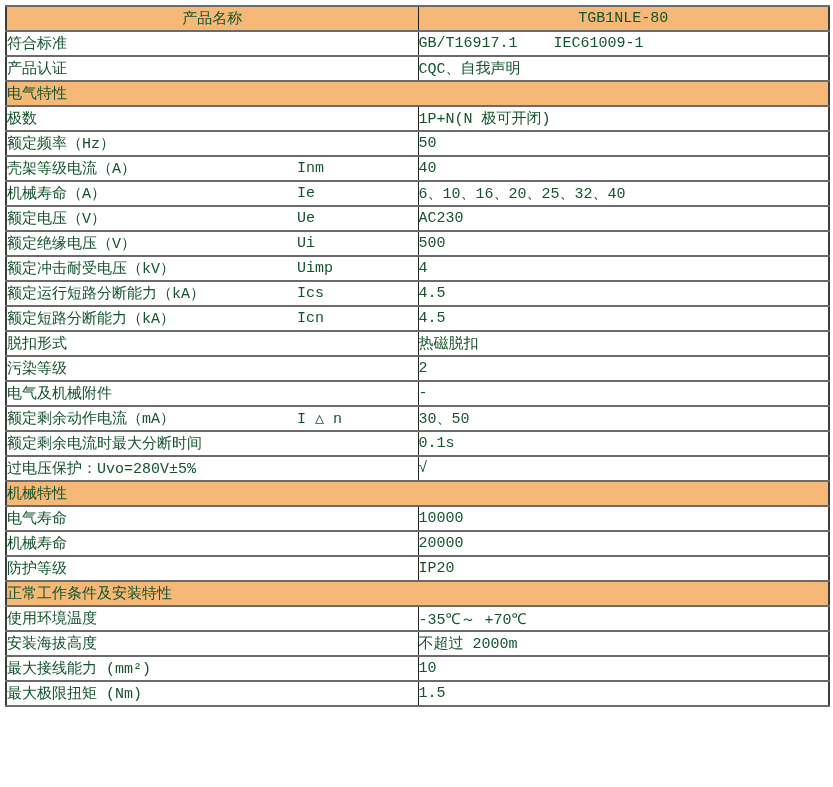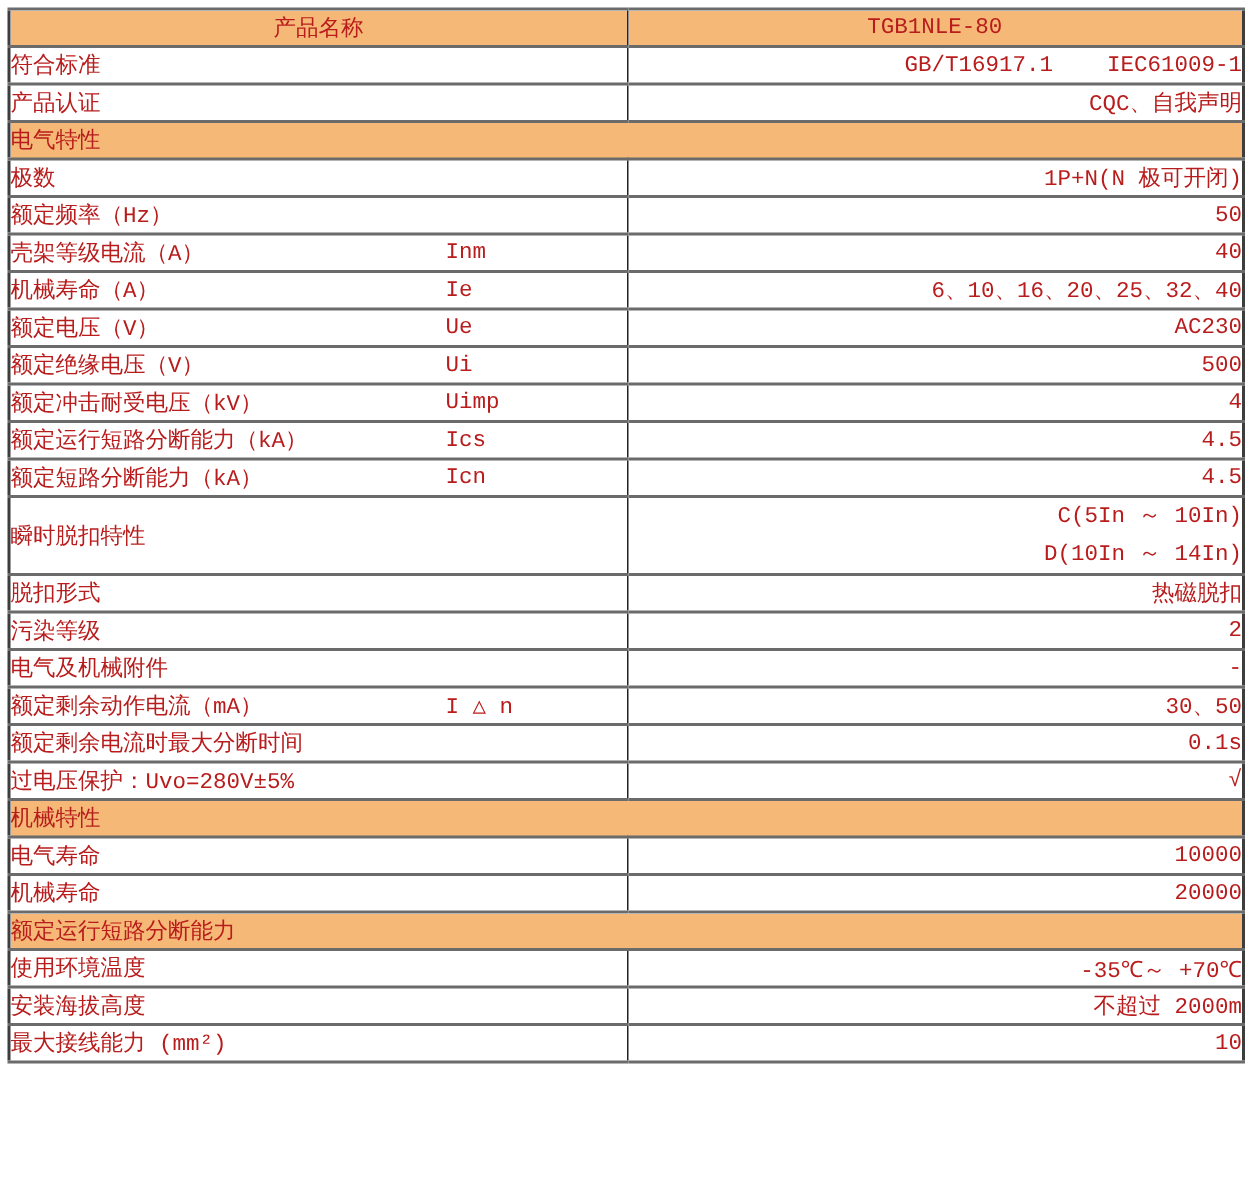--- a/index.html
+++ b/index.html
@@ -23,21 +23,21 @@
   }
   table.spec td {
     box-sizing: border-box;
     border-left: 1px solid #222222;
     border-right: 1px solid #222222;
     border-top: 2px solid #6b6b6b;
     border-bottom: 2px solid #6b6b6b;
     height: 25px;
     padding: 0;
     font-size: 15px;
-    color: #b91c1c;
+    color: #14532d;
     vertical-align: middle;
     overflow: hidden;
   }
   td.head-cell {
     background: #F5B877;
     color: #ffffff;
     text-align: center;
     font-size: 15px;
   }
   td.section-cell {
@@ -56,21 +56,21 @@
   td.label-cell .symbol {
     position: absolute;
     left: 290px;
     top: 0;
     height: 100%;
     display: flex;
     align-items: center;
     white-space: pre;
   }
   td.value-cell {
-    text-align: right;
+    text-align: left;
     white-space: pre;
     margin-top: 12px;
   }
   tr.tall td { height: 50px; }
   td.value-cell .vline {
     height: 25px;
     line-height: 25px;
   }
 </style>
 </head>
@@ -128,24 +128,20 @@
           <td class="value-cell">4</td>
         </tr>
         <tr>
           <td class="label-cell"><span>额定运行短路分断能力（kA）</span><span class="symbol">Ics</span></td>
           <td class="value-cell">4.5</td>
         </tr>
         <tr>
           <td class="label-cell"><span>额定短路分断能力（kA）</span><span class="symbol">Icn</span></td>
           <td class="value-cell">4.5</td>
         </tr>
-        <tr class="tall">
-          <td class="label-cell"><span>瞬时脱扣特性</span></td>
-          <td class="value-cell"><div class="vline">C(5In ～ 10In)</div><div class="vline">D(10In ～ 14In)</div></td>
-        </tr>
         <tr>
           <td class="label-cell"><span>脱扣形式</span></td>
           <td class="value-cell">热磁脱扣</td>
         </tr>
         <tr>
           <td class="label-cell"><span>污染等级</span></td>
           <td class="value-cell">2</td>
         </tr>
         <tr>
           <td class="label-cell"><span>电气及机械附件</span></td>
@@ -168,29 +164,37 @@
         </tr>
         <tr>
           <td class="label-cell"><span>电气寿命</span></td>
           <td class="value-cell">10000</td>
         </tr>
         <tr>
           <td class="label-cell"><span>机械寿命</span></td>
           <td class="value-cell">20000</td>
         </tr>
         <tr>
-          <td colspan="2" class="section-cell">额定运行短路分断能力</td>
+          <td class="label-cell"><span>防护等级</span></td>
+          <td class="value-cell">IP20</td>
+        </tr>
+        <tr>
+          <td colspan="2" class="section-cell">正常工作条件及安装特性</td>
         </tr>
         <tr>
           <td class="label-cell"><span>使用环境温度</span></td>
           <td class="value-cell">-35℃～ +70℃</td>
         </tr>
         <tr>
           <td class="label-cell"><span>安装海拔高度</span></td>
           <td class="value-cell">不超过 2000m</td>
         </tr>
         <tr>
           <td class="label-cell"><span>最大接线能力 (mm²)</span></td>
           <td class="value-cell">10</td>
+        </tr>
+        <tr>
+          <td class="label-cell"><span>最大极限扭矩 (Nm)</span></td>
+          <td class="value-cell">1.5</td>
         </tr>
       </tbody>
   </table>
 </div>
 
 </body></html>

